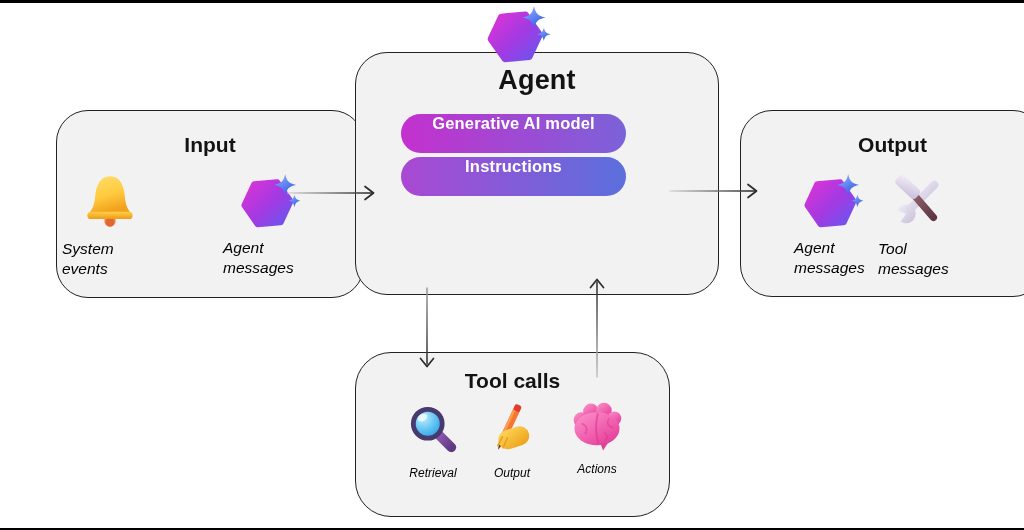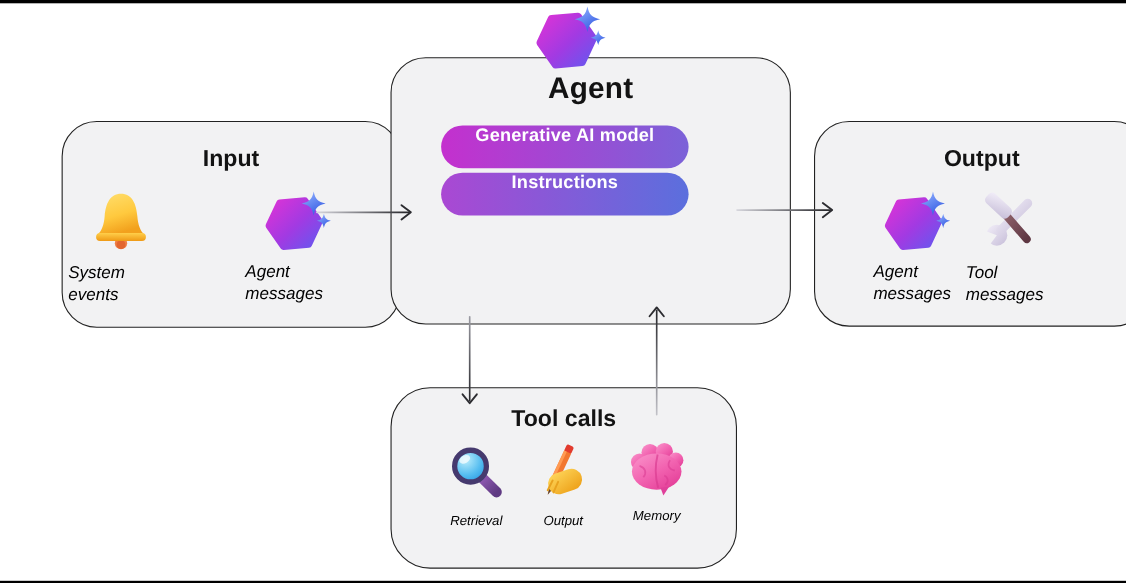--- a/index.html
+++ b/index.html
@@ -240,16 +240,16 @@
           <circle cx="14" cy="22" r="9" fill="url(#gbrain)"></circle>
           <circle cx="25" cy="12" r="9" fill="url(#gbrain)"></circle>
           <circle cx="40" cy="11" r="9" fill="url(#gbrain)"></circle>
           <circle cx="52" cy="20" r="8" fill="url(#gbrain)"></circle>
           <ellipse cx="32" cy="32" rx="26" ry="19" fill="url(#gbrain)"></ellipse>
           <path d="M33 14 C30.5 24 30.5 38 33.5 49" stroke="#d8398f" stroke-width="2" fill="none" opacity="0.65"></path>
           <path d="M14 26 C20 28 22 33 18 38 M46 20 C42 26 46 30 51 31 M40 36 C44 38 45 43 41 46" stroke="#d8398f" stroke-width="1.8" fill="none" opacity="0.55"></path>
           <path d="M36 49 L45 48 L39 57 Z" fill="#e0409a"></path>
         </svg>
       </div>
-      <div class="lbl">Memory</div>
+      <div class="lbl">Actions</div>
     </div>
   </div>
 </div>
 
 </body></html>

